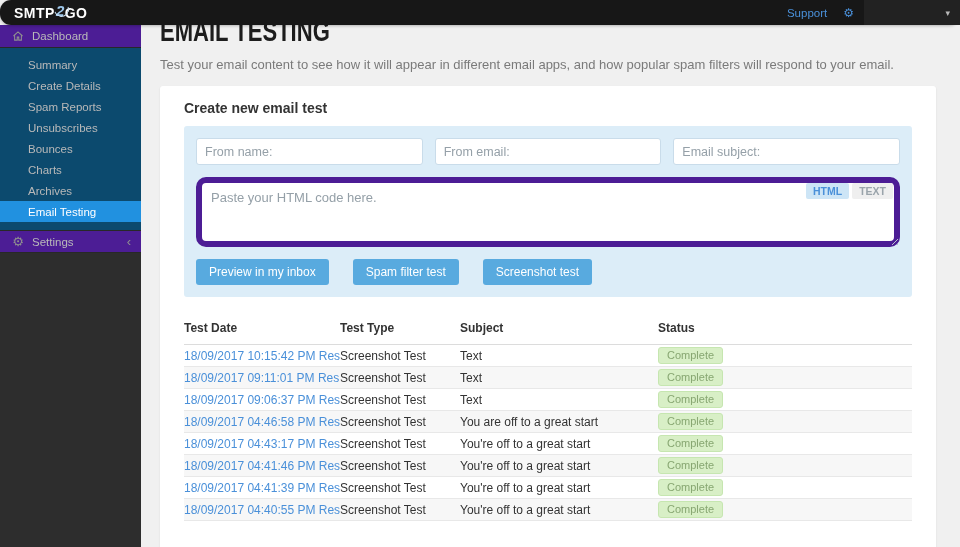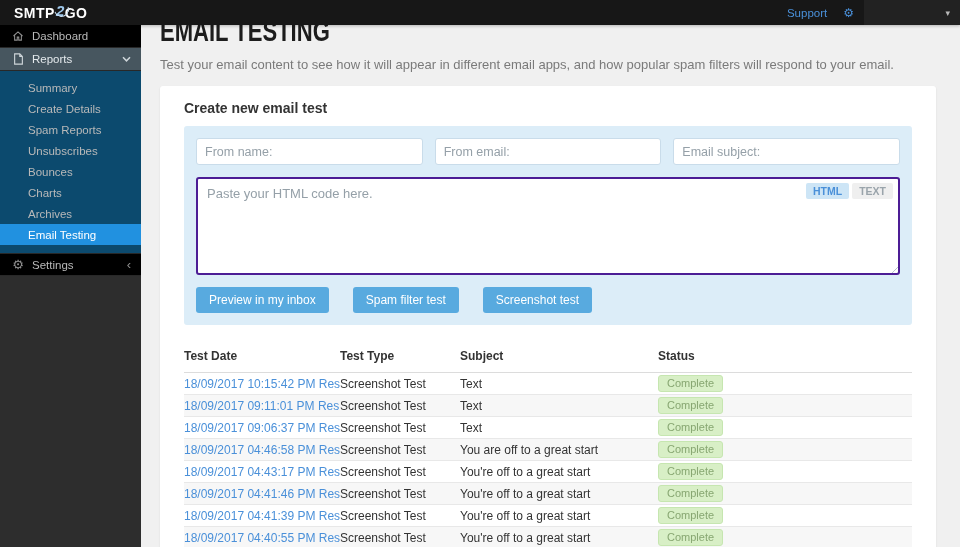--- a/index.html
+++ b/index.html
@@ -7,20 +7,21 @@
   body {
     font-family:"Liberation Sans","DejaVu Sans",sans-serif;
     background:#f0f0f0; position:relative; font-size:12px; color:#333;
   }
 
   
   .navbar {
     position:absolute; top:0; left:0; right:0; height:25px;
     background:#171717; display:flex; align-items:center; z-index:20;
     box-shadow:0 1px 3px rgba(0,0,0,.25);
+    border-radius:11px;
   }
   .logo { padding-left:14px; font-weight:bold; font-size:14px; color:#fff; letter-spacing:.5px; display:flex; align-items:center; }
   .logo .two {
     color:#9ec7ea; font-size:15px; position:relative; top:-2px; margin:0 0px 0 1px;
     font-style:italic; font-weight:bold;
   }
   .logo .two::after {
     content:""; position:absolute; left:-2px; top:0px; width:13px; height:13px;
     border:1.5px solid #cfe3f5; border-radius:50%;
     border-top-color:transparent; border-left-color:transparent;
@@ -32,21 +33,21 @@
   .account-box { width:96px; height:100%; background:#222; display:flex; align-items:center; justify-content:flex-end; padding-right:10px; }
   .caret { color:#b9b9b9; font-size:9px; cursor:pointer; }
 
   
   .sidebar {
     position:absolute; top:25px; left:0; bottom:0; width:141px;
     background:#2d2d2d; color:#b9b9b9; font-size:11.5px;
   }
   .side-item {
     height:23px; display:flex; align-items:center; gap:8px;
-    padding:0 10px 0 12px; background:#000000; border-bottom:1px solid #282828;
+    padding:0 10px 0 12px; background:#4c1d95; border-bottom:1px solid #282828;
     cursor:pointer;
   }
   .side-item .icn { width:12px; height:12px; display:inline-flex; align-items:center; justify-content:center; color:#8f8f8f; flex:0 0 12px; }
   .side-item.open { background:var(--reports-bg); color:#e4e9ec; }
   .side-item.open .icn { color:#cfd6da; }
   .side-item .chev { margin-left:auto; color:#cfd6da; display:inline-flex; }
   .side-item .chev-left { margin-left:auto; color:#8f8f8f; font-size:13px; line-height:1; }
   .submenu { background:#0c4a6e; padding:6px 0 8px; }
   .sub-item { height:21px; display:flex; align-items:center; padding-left:28px; cursor:pointer; color:#b9b9b9; }
   .sub-item.active { background:var(--accent); color:#fff; }
@@ -68,21 +69,21 @@
 
   .form-panel { margin-top:10px; background:var(--panel); border-radius:3px; padding:12px; }
   .inputs-row { display:flex; gap:12px; }
   .inputs-row input {
     flex:1; height:27px; border:1px solid #c9dcea; border-radius:3px;
     padding:0 8px; font-size:12.5px; font-family:inherit; color:#333; background:#fff; outline:none;
   }
   .inputs-row input::placeholder, textarea::placeholder { color:#95a0a8; opacity:1; }
   .editor-wrap { position:relative; margin-top:12px; }
   .editor-wrap textarea {
-    width:100%; height:98px; border:2px solid #4c1d95; border-radius:3px;
+    width:100%; height:70px; border:6px solid #4c1d95; border-radius:10px;
     padding:7px 9px; font-size:13px; font-family:inherit; color:#333; resize:none; outline:none; display:block; background:#fff;
   }
   .mode-toggle { position:absolute; top:6px; right:7px; display:flex; gap:3px; }
   .mode-btn { font-size:10.5px; font-weight:bold; padding:2px 7px; border-radius:2px; cursor:pointer; }
   .mode-btn.on  { background:#cde5f6; color:var(--link); }
   .mode-btn.off { background:#efefef; color:#9aa4ab; }
   .resize-grip {
     position:absolute; right:2px; bottom:2px; width:9px; height:9px;
     background:repeating-linear-gradient(135deg,#b9c4cc 0 1px,transparent 1px 4px);
     clip-path:polygon(100% 0,100% 100%,0 100%);
@@ -130,33 +131,20 @@
 <div class="sidebar">
   <div class="side-item">
     <span class="icn">
       <svg width="12" height="12" viewBox="0 0 16 16" fill="none" stroke="currentColor" stroke-width="1.4">
           <path d="M2 8 8 2.5 14 8 M3.5 7v6.5h3.5v-4h2v4h3.5V7"></path>
         </svg>
     </span>
     <span>Dashboard</span>
   </div>
 
-  <div class="side-item open">
-    <span class="icn">
-      <svg width="11" height="12" viewBox="0 0 12 14" fill="none" stroke="currentColor" stroke-width="1.3">
-          <path d="M1.5 1h6l3 3v9h-9z M7.5 1v3h3"></path>
-        </svg>
-    </span>
-    <span>Reports</span>
-    <span class="chev">
-      <svg width="9" height="6" viewBox="0 0 9 6" fill="none" stroke="currentColor" stroke-width="1.5">
-          <path d="M1 1.2 4.5 4.8 8 1.2"></path>
-        </svg>
-    </span>
-  </div>
 
   <div class="submenu">
     <div class="sub-item">
         <span>Summary</span>
       </div>
     <div class="sub-item">
         <span>Create Details</span>
       </div>
     <div class="sub-item">
         <span>Spam Reports</span>

